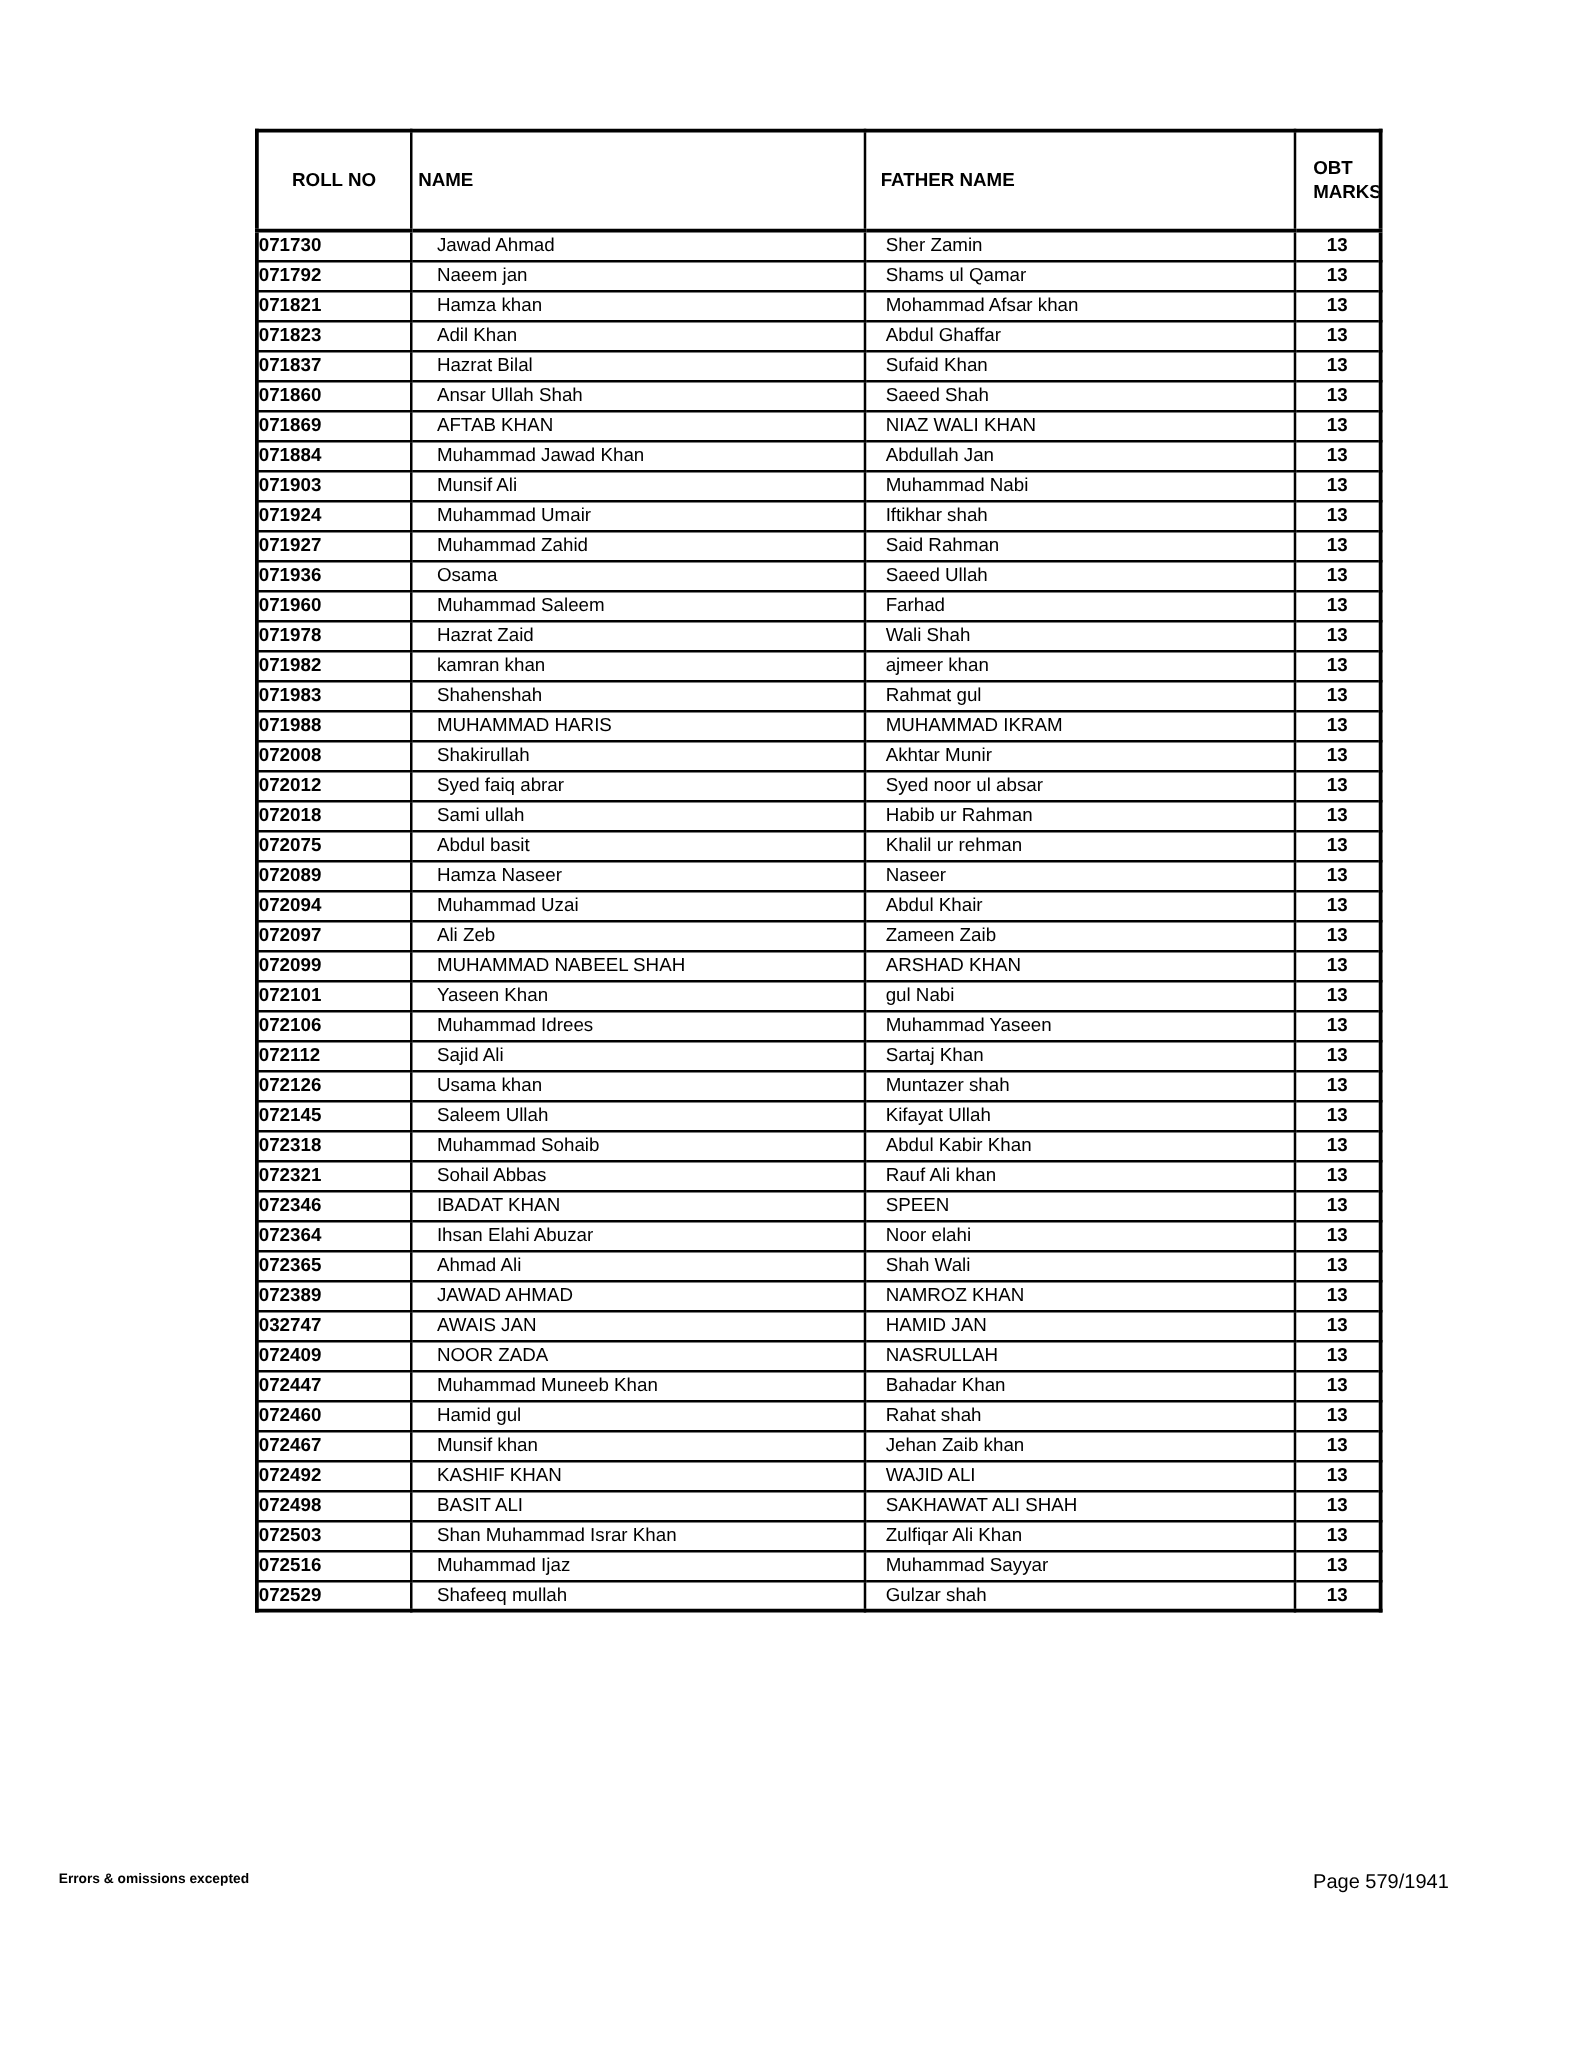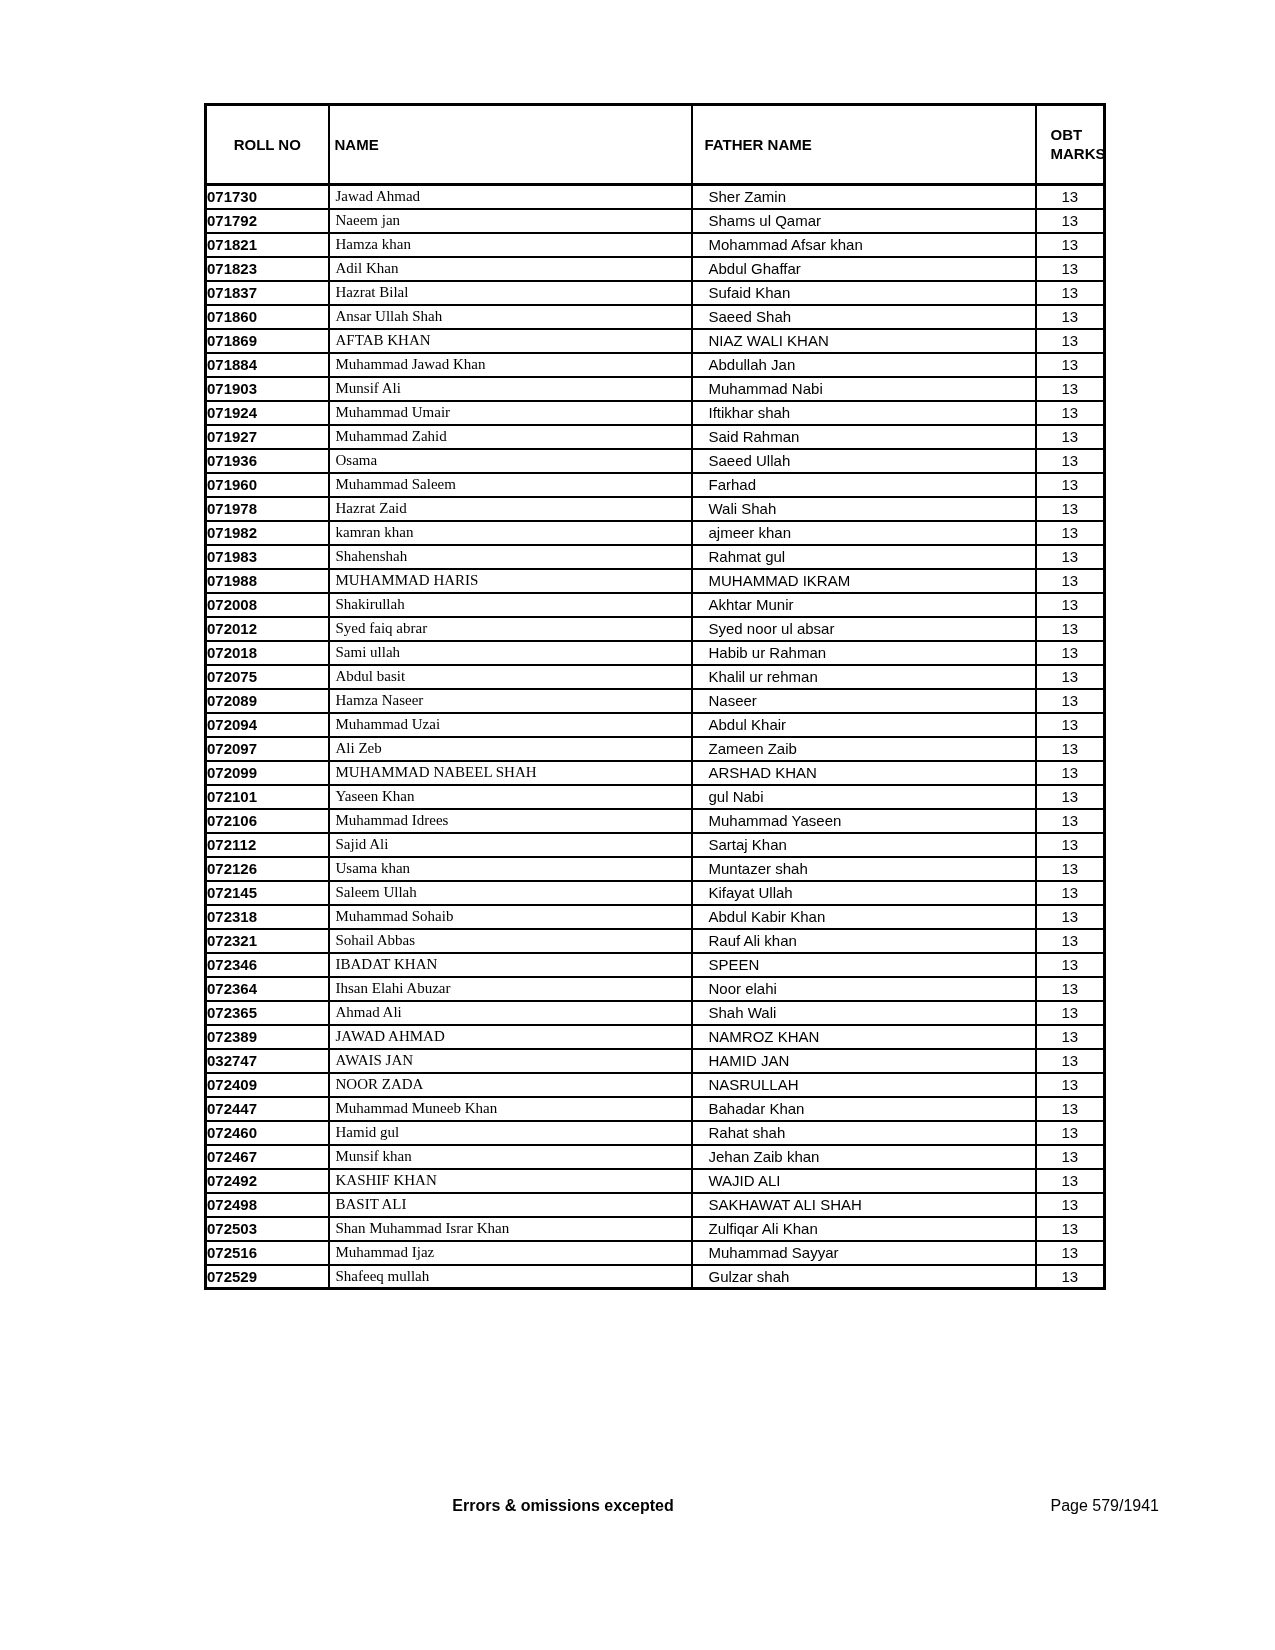--- a/index.html
+++ b/index.html
@@ -38,31 +38,30 @@
   }
   th.col-roll   { text-align: center; }
   th.col-name   { text-align: left; padding-left: 5px; }
   th.col-father { text-align: left; padding-left: 12px; }
   th.col-marks  { text-align: left; line-height: 1.25; padding: 0 14px; }
   table.results tbody td {
     height: 24px;
     vertical-align: middle;
   }
   td.cell-roll   { text-align: left; font-weight: bold; }
-  td.cell-name   { text-align: left; padding-left: 6px; font-family: Liberation Serif, serif; }
+  td.cell-name   { text-align: left; padding-left: 20px; }
   td.cell-father { text-align: left; padding-left: 16px; }
-  td.cell-marks  { text-align: center; }
+  td.cell-marks  { text-align: center; font-weight: bold; }
   .footer-note {
     position: absolute;
     top: 1497px;
     left: 0;
     width: 1032px;
-    text-align: center;
     font-weight: bold;
-    font-size: 16px;
+    font-size: 11px;
   }
   .footer-page {
     position: absolute;
     top: 1497px;
     right: 163px;
     font-size: 16px;
     font-weight: normal;
   }
 </style>
 </head>

